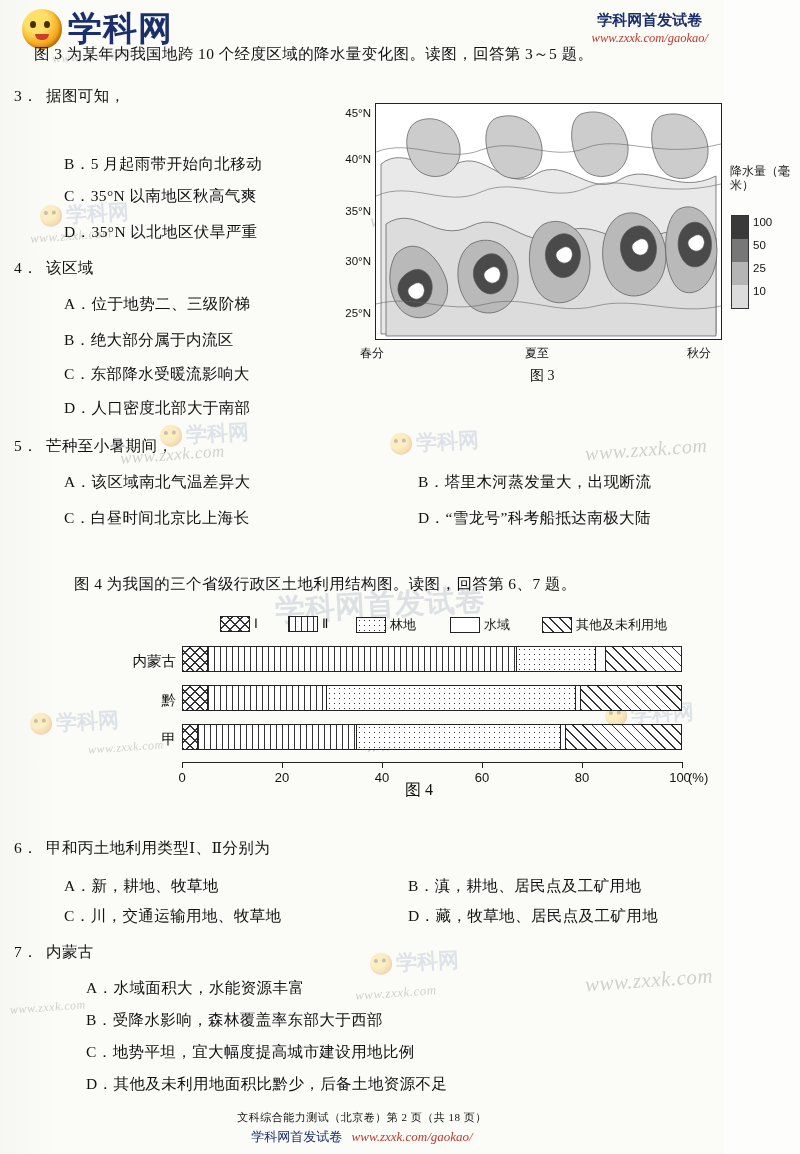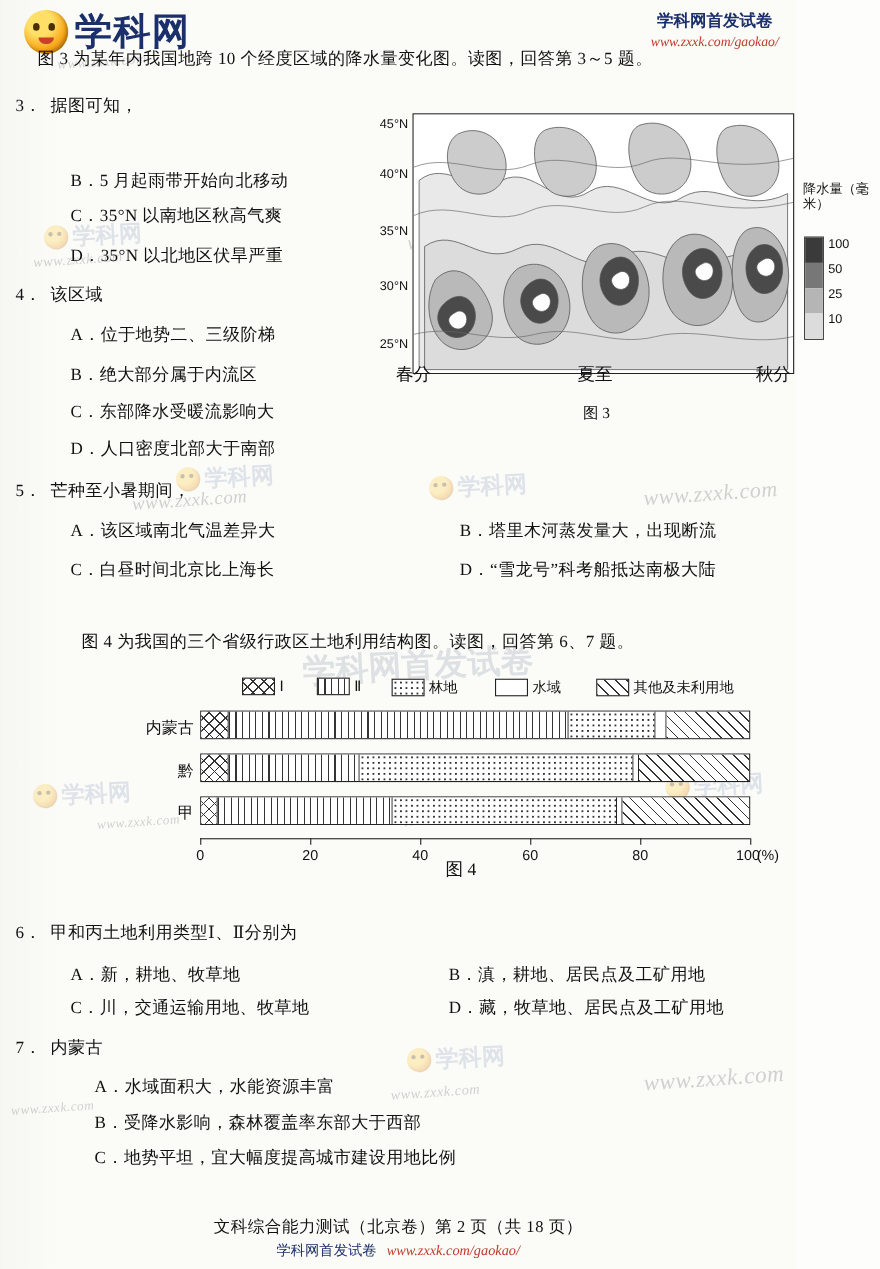--- a/index.html
+++ b/index.html
@@ -158,22 +158,22 @@
   }
   .fig3 .ylab {
     position: absolute;
     left: 0; width: 36px;
     text-align: right;
     font-size: 11.5px;
     font-family: "Liberation Sans", sans-serif;
   }
   .fig3 .xlab {
     position: absolute;
-    font-size: 16px;
-    top: 235px;
+    font-size: 12px;
+    top: 250px;
     text-align: right;
   }
   .fig3 .caption {
     position: absolute;
     left: 195px; top: 272px;
     font-size: 14px;
   }
   .fig3 .legend-title {
     position: absolute;
     left: 395px; top: 70px;
@@ -291,21 +291,21 @@
     background-color: #fff;
   }
 
   
   .footer {
     position: absolute;
     left: 0; right: 0; bottom: 8px;
     text-align: center;
   }
   .footer .f1 {
-    font-size: 15px;
+    font-size: 11px;
     letter-spacing: .5px;
   }
   .footer .f2 {
     margin-top: 3px;
     font-size: 13px;
     color: #1b2f6b;
   }
   .footer .f2 .red {
     color: #c0392b;
     font-style: italic;
@@ -525,20 +525,21 @@
   <div class="opt" style="left:64px; top:876px;">A．新，耕地、牧草地</div>
   <div class="opt" style="left:408px; top:876px;">B．滇，耕地、居民点及工矿用地</div>
   <div class="opt" style="left:64px; top:906px;">C．川，交通运输用地、牧草地</div>
   <div class="opt" style="left:408px; top:906px;">D．藏，牧草地、居民点及工矿用地</div>
 
   <div class="qnum" style="left:14px; top:942px;">7．</div>
   <div class="qnum" style="left:46px; top:942px;">内蒙古</div>
   <div class="opt" style="left:86px; top:978px;">A．水域面积大，水能资源丰富</div>
   <div class="opt" style="left:86px; top:1010px;text-align:right;">B．受降水影响，森林覆盖率东部大于西部</div>
   <div class="opt" style="left:86px; top:1042px;">C．地势平坦，宜大幅度提高城市建设用地比例</div>
+  <div class="opt" style="left:86px; top:1074px;">D．其他及未利用地面积比黔少，后备土地资源不足</div>
 
   <div class="footer">
     <div class="f1">文科综合能力测试（北京卷）第 2 页（共 18 页）</div>
     <div class="f2">
       <span>学科网首发试卷</span>
       <span class="red">www.zxxk.com/gaokao/</span>
     </div>
   </div>
 
 </div>

